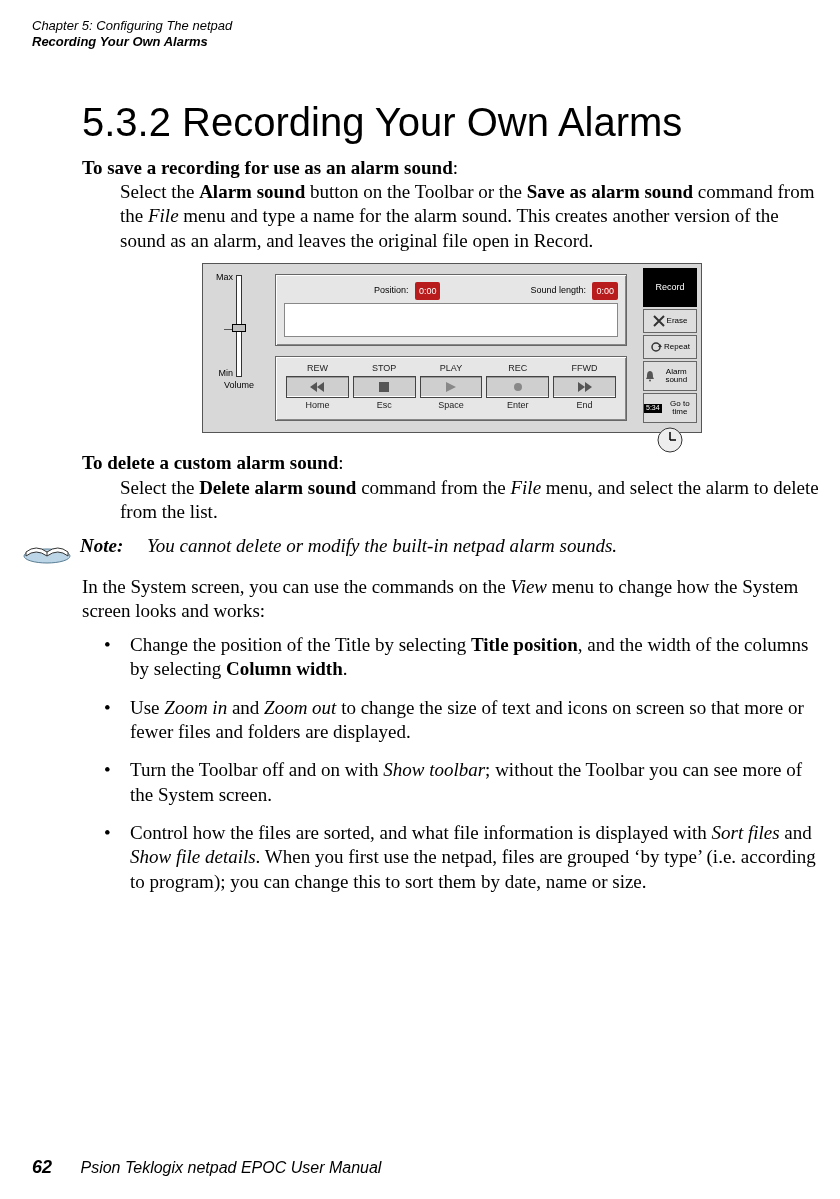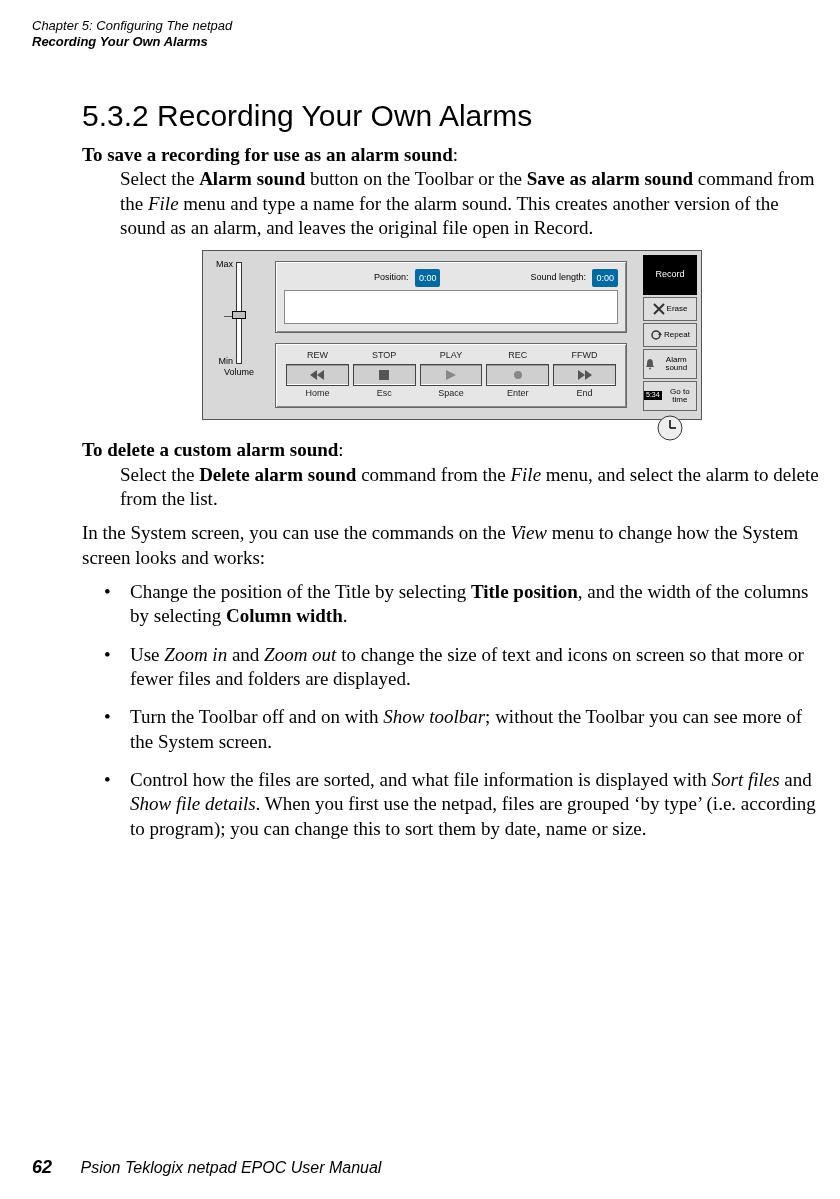--- a/index.html
+++ b/index.html
@@ -20,21 +20,21 @@
     font-family: Arial, Helvetica, sans-serif;
     font-size: 13px;
     line-height: 1.25;
   }
   .content {
     padding: 24px 18px 0 82px;
   }
   .h2 {
     font-family: "Arial Narrow", Arial, Helvetica, sans-serif;
     font-stretch: condensed;
-    font-size: 30px;
+    font-size: 40px;
     margin: 22px 0 8px 0;
     letter-spacing: 0px;
   }
   .para { margin: 4px 0 10px 0; }
   .bold { font-weight: bold; }
   .ital { font-style: italic; }
   .indent1 { padding-left: 38px; }
   .figure-wrap { text-align: center; margin: 10px 0 12px 0; }
   .figure {
     display: inline-block;
@@ -80,21 +80,21 @@
   .panel {
     background: #e6e6e6;
     border: 1px solid #666;
     box-shadow: 1px 1px 0 #fff inset, -1px -1px 0 #888 inset;
     padding: 6px 8px 8px 8px;
     margin-bottom: 10px;
   }
   .pos-row { height: 18px; line-height: 18px; }
   .badge {
     display: inline-block;
-    background: #0369a1; color: #fff;
+    background: #b91c1c; color: #fff;
     font-size: 9px; padding: 0 4px;
     border-radius: 2px;
     vertical-align: middle;
     margin-left: 4px;
   }
   .wave {
     height: 34px; background: #fff;
     margin-top: 4px;
     border: 1px solid #888;
   }
@@ -300,20 +300,34 @@
     </div>
   </div>
 
   <div class="para">
     <span class="bold">To delete a custom alarm sound</span><span>:</span>
     <div class="indent1">
       <span>Select the </span><span class="bold">Delete alarm sound</span><span> command from the </span><span class="ital">File</span><span> menu, and select the alarm to delete from the list.</span>
     </div>
   </div>
 
+  <div class="note-row">
+    <div class="book-icon">
+      <svg width="50" height="30">
+        <ellipse cx="25" cy="22" rx="23" ry="7" fill="#bcd6e8" stroke="#5a7d93"></ellipse>
+        <path d="M4 18 Q14 10 25 18 Q36 10 46 18 L46 22 Q36 14 25 22 Q14 14 4 22 Z" fill="#fff" stroke="#333"></path>
+        <line x1="25" y1="18" x2="25" y2="22" stroke="#333"></line>
+      </svg>
+    </div>
+    <div class="note-text">
+      <span class="ital bold">Note:</span>
+      <span>&nbsp;&nbsp;&nbsp;</span>
+      <span class="ital">You cannot delete or modify the built-in netpad alarm sounds.</span>
+    </div>
+  </div>
 
 
   <div class="para">
     <span>In the System screen, you can use the commands on the </span><span class="ital">View</span><span> menu to change how the System screen looks and works:</span>
   </div>
 
   <ul class="bul">
     <li>
       <span>Change the position of the Title by selecting </span><span class="bold">Title position</span><span>, and the width of the columns by selecting </span><span class="bold">Column width</span><span>.</span>
     </li>

